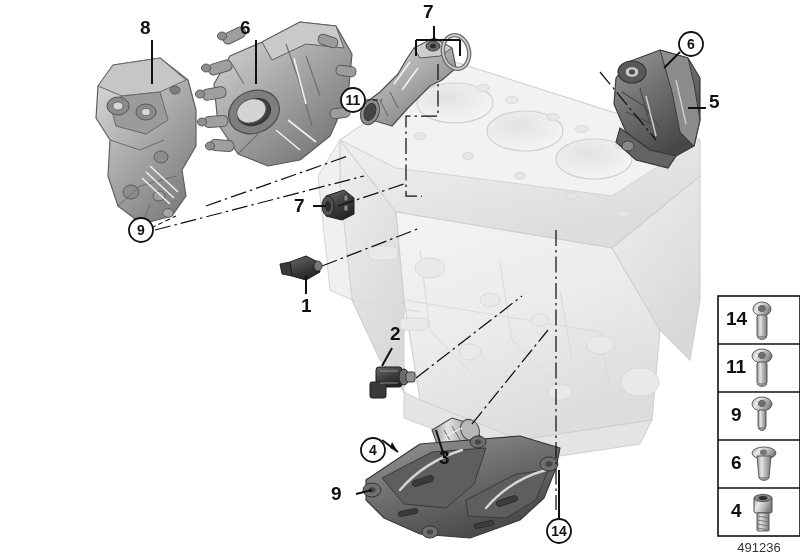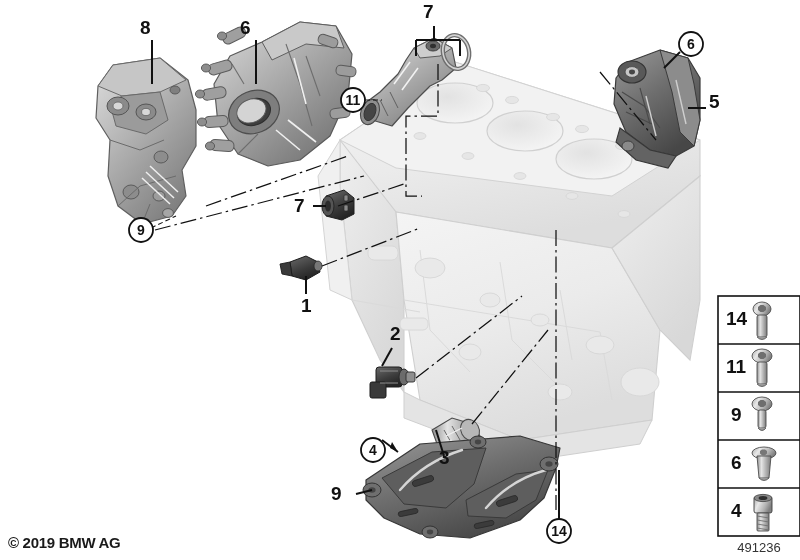--- a/index.html
+++ b/index.html
@@ -479,16 +479,15 @@
   <div class="circ-num" style="left:131px; top:223px; width:20px;">9</div>
   <div class="circ-num" style="left:363px; top:443px; width:20px;">4</div>
   <div class="circ-num" style="left:549px; top:524px; width:20px;">14</div>
 
   <div class="legend-num" style="left:726px; top:309px;">14</div>
   <div class="legend-num" style="left:726px; top:357px;">11</div>
   <div class="legend-num" style="left:731px; top:405px;">9</div>
   <div class="legend-num" style="left:731px; top:453px;">6</div>
   <div class="legend-num" style="left:731px; top:501px;">4</div>
 
-  <div class="copyright">© 2019 BMW AG</div>
   <div class="diagram-id">491236</div>
 
 </div>
 
 </body></html>

